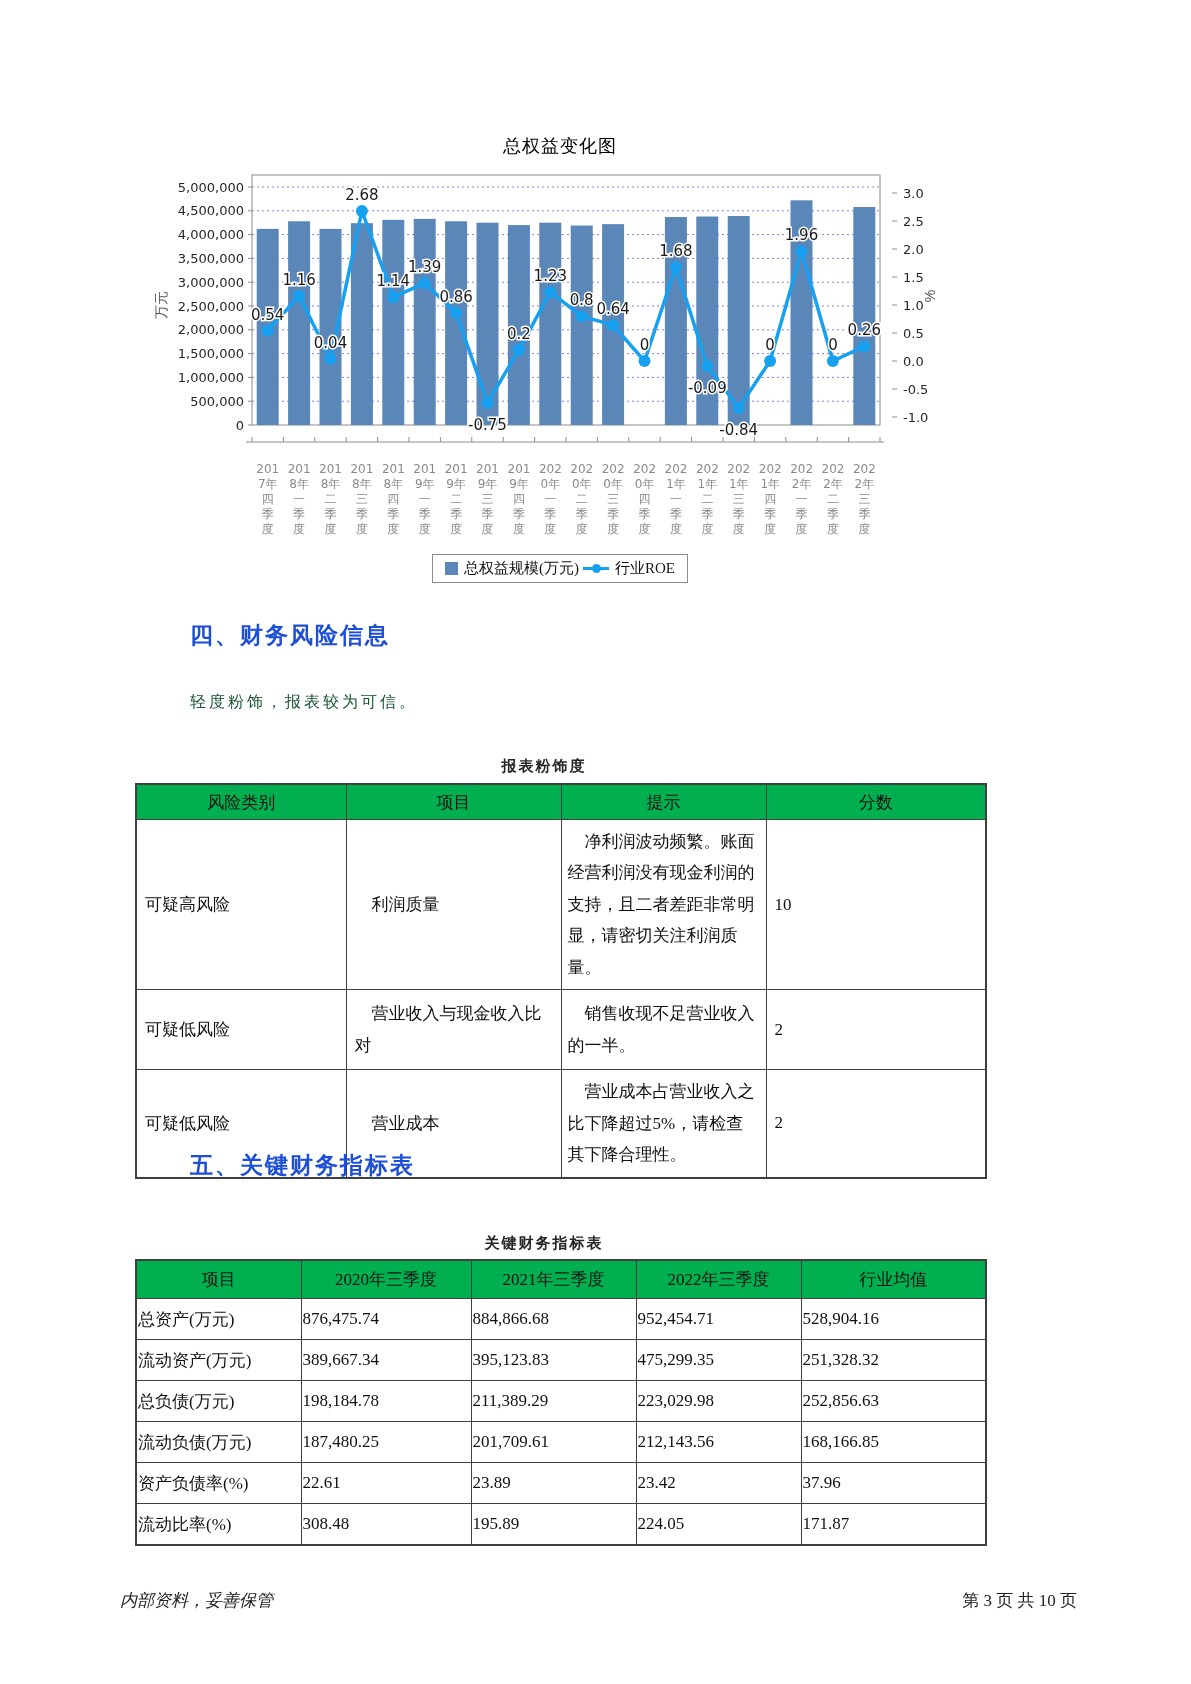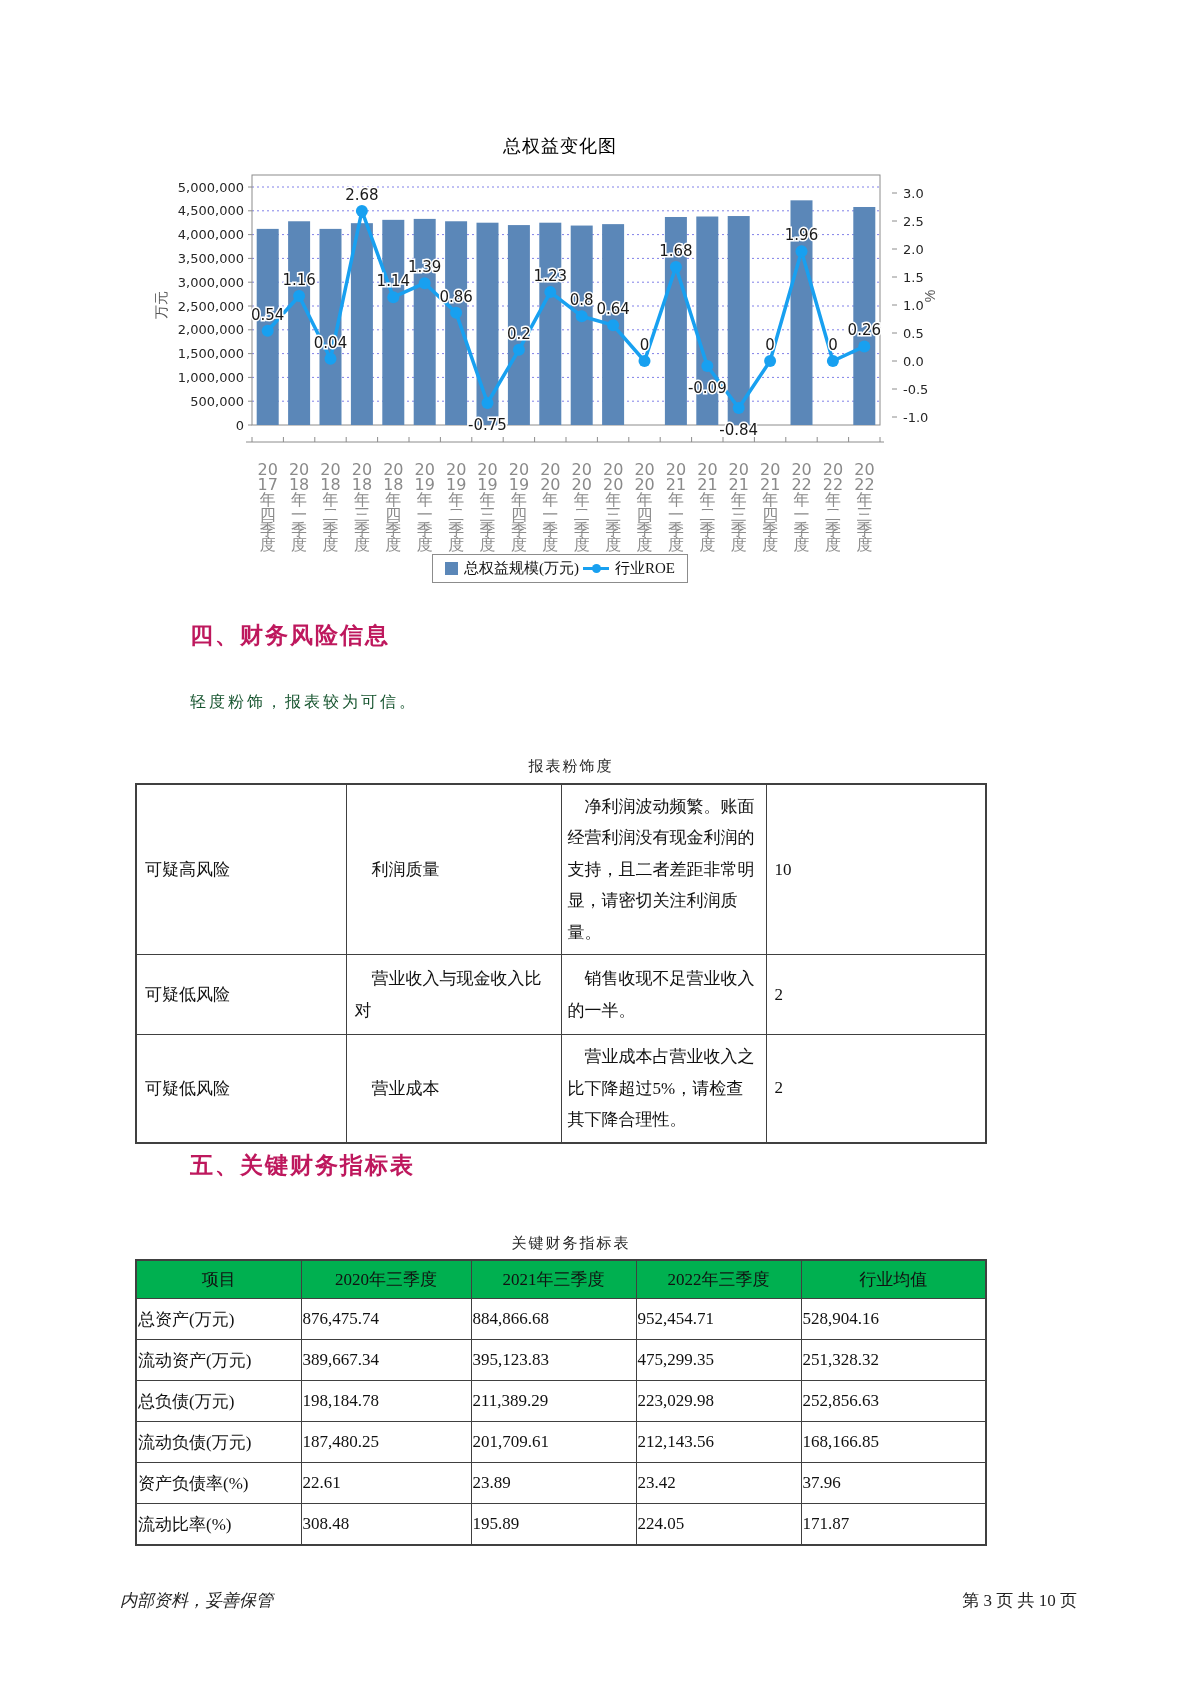--- a/index.html
+++ b/index.html
@@ -10,38 +10,38 @@
   .chart-wrap{position:absolute;left:150px;top:128px;width:820px;height:470px;}
   .chart-title{position:absolute;left:0;top:6px;width:100%;text-align:center;
                font-size:18px;color:#000;letter-spacing:1px;}
   #chart-svg{position:absolute;left:0;top:0;width:820px;height:330px;}
   #chart-svg text{font-family:"DejaVu Sans",sans-serif;}
   .y-unit{position:absolute;left:-2px;top:168px;transform:rotate(-90deg);transform-origin:center;
           font-size:14px;color:#555;font-family:"Liberation Sans",sans-serif;}
   .pct-unit{position:absolute;left:774px;top:160px;transform:rotate(-90deg);transform-origin:center;
           font-size:14px;color:#555;font-family:"Liberation Sans",sans-serif;}
   .xlabels{position:absolute;left:102px;top:334px;width:628px;display:flex;}
-  .xlabels div{width:23px;margin:0 auto;font-size:16px;line-height:15px;color:#8a8a8a;
+  .xlabels div{width:23px;margin:0 auto;font-size:12px;line-height:15px;color:#8a8a8a;
                text-align:center;word-break:break-all;font-family:"DejaVu Sans",sans-serif;}
   .xlabels .cell{flex:1 1 0;width:auto;}
   .legend{position:absolute;left:50%;top:426px;transform:translateX(-50%);
           display:inline-flex;align-items:center;gap:4px;border:1px solid #8c8c8c;
           padding:4px 12px;font-size:15px;color:#111;white-space:nowrap;}
   .legend .item{display:inline-flex;align-items:center;gap:6px;}
   .sw{width:13px;height:13px;display:inline-block;}
   .line-icon{position:relative;width:26px;height:13px;display:inline-block;}
   .line-icon .ln{position:absolute;left:0;top:5px;width:26px;height:3px;}
   .line-icon .dot{position:absolute;left:9px;top:2px;width:9px;height:9px;border-radius:50%;}
 
   
   .h-sec{position:absolute;left:190px;font-family:"Liberation Sans",sans-serif;
-         font-weight:bold;font-size:23px;color:#be185d;letter-spacing:2px;}
+         font-weight:bold;font-size:23px;color:#1d4ed8;letter-spacing:2px;}
   .body-text{position:absolute;left:190px;font-size:16px;color:#14532d;letter-spacing:3px;}
-  .tbl-title{position:absolute;left:146px;width:850px;text-align:center;
-             font-size:15px;color:#262626;letter-spacing:2px;}
+  .tbl-title{position:absolute;left:119px;width:850px;text-align:center;
+             font-size:15px;color:#262626;letter-spacing:2px;font-weight:bold;}
 
   
   table{border-collapse:collapse;table-layout:fixed;font-size:17px;color:#111;}
   .doc-table{position:absolute;left:135px;width:850px;}
   .doc-table th,.doc-table td{border:1px solid #404040;padding:2px 8px;}
   .doc-table th{font-weight:normal;text-align:center;height:30px;}
   .doc-table{border:2px solid #404040;}
   #table-polish td{vertical-align:middle;margin-top:20px;}
   #table-polish .hint{line-height:1.85;text-indent:1em;padding:6px 6px;}
   #table-polish .itm{text-indent:1em;line-height:1.85;}
@@ -292,20 +292,26 @@
   <div class="tbl-title" style="top:757px;">报表粉饰度</div>
 
   <table class="doc-table" id="table-polish" style="top:783px;">
     <colgroup>
         <col style="width:210px">
         <col style="width:215px">
         <col style="width:205px">
         <col style="width:220px">
       </colgroup>
     <tbody>
+        <tr class="tbl-head">
+      <th style="background: rgb(0, 176, 80);">风险类别</th>
+      <th style="background: rgb(0, 176, 80);">项目</th>
+      <th style="background: rgb(0, 176, 80);">提示</th>
+      <th style="background: rgb(0, 176, 80);">分数</th>
+    </tr>
     <tr style="height:126px;">
       <td>可疑高风险</td>
       <td class="itm">利润质量</td>
       <td class="hint">净利润波动频繁。账面经营利润没有现金利润的支持，且二者差距非常明显，请密切关注利润质量。</td>
       <td>10</td>
     </tr>
     <tr style="height:80px;">
       <td>可疑低风险</td>
       <td class="itm">营业收入与现金收入比对</td>
       <td class="hint">销售收现不足营业收入的一半。</td>

